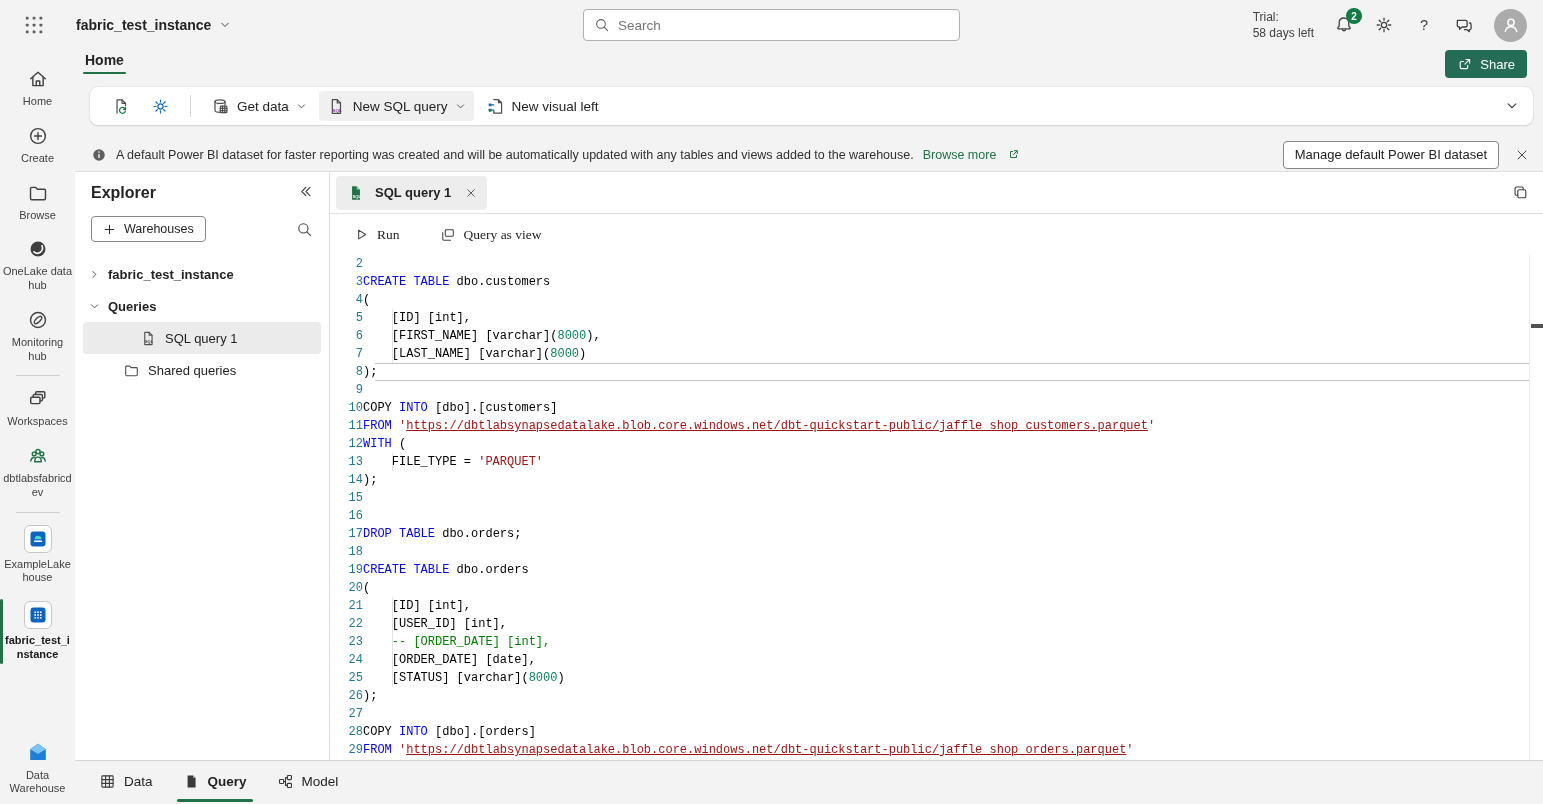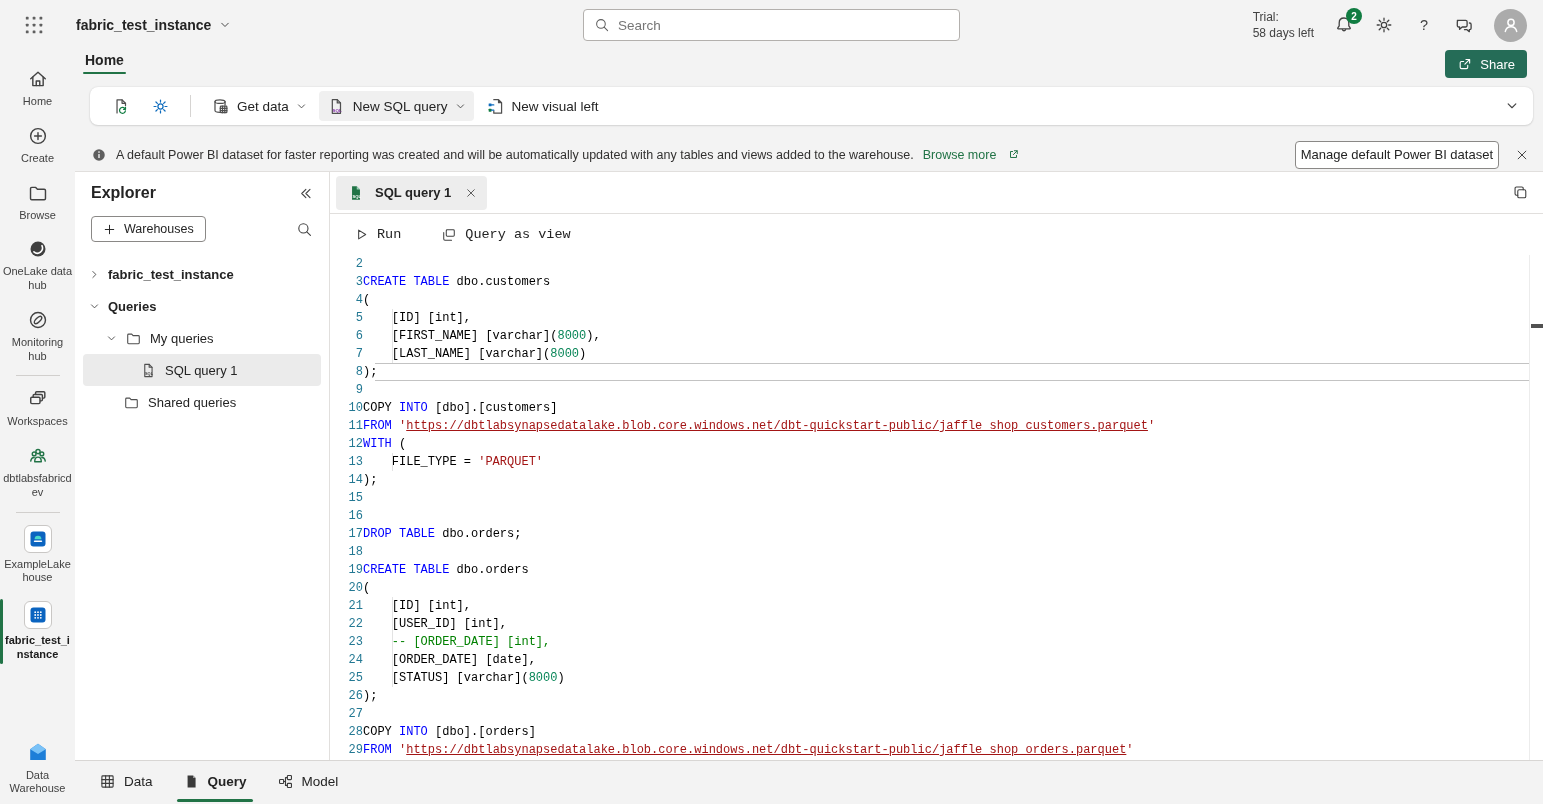--- a/index.html
+++ b/index.html
@@ -55,27 +55,27 @@
   .cmd-btn.pill { background:#f0f0f0; }
   .cmd-divider { width:1px; height:22px; background:#d6d4d2; margin:0 8px; }
   .cmd-collapse { margin-left:auto; width:14px; height:14px; color:#424242; cursor:pointer; }
 
   
   .banner { height:33px; display:flex; align-items:center; gap:9px; padding:0 14px 0 16px; font-size:12.5px; color:#323130; }
   .banner .info { width:16px; height:16px; }
   .banner a { color:var(--accent,#217346); text-decoration:none; cursor:pointer; }
   .banner .ext { width:13px; height:13px; color:var(--accent,#217346); margin-left:2px; }
   .banner-right { margin-left:auto; display:flex; align-items:center; gap:16px; }
-  .manage-btn { height:28px; background:#fff; border:1px solid #8a8886; border-radius:4px; padding:0 5px; font-size:13px; font-family:inherit; color:#242424; cursor:pointer; }
+  .manage-btn { height:28px; background:#fff; border:1px solid #8a8886; border-radius:4px; padding:0 11px; font-size:13px; font-family:inherit; color:#242424; cursor:pointer; }
   .banner-close { width:14px; height:14px; color:#424242; cursor:pointer; }
 
   
   .content { flex:1; display:flex; background:#fff; border-top:1px solid #e1dfdd; min-height:0; }
   .explorer { width:255px; border-right:1px solid #e1dfdd; display:flex; flex-direction:column; padding-top:12px; }
-  .exp-head { display:flex; align-items:center; padding:0 16px;gap:36px; }
+  .exp-head { display:flex; align-items:flex-start; padding:0 16px;gap:36px; }
   .exp-title { font-size:16px; font-weight:700; color:#242424; }
   .exp-collapse { margin-left:auto; width:15px; height:15px; color:#424242; cursor:pointer; }
   .exp-tools { display:flex; align-items:center; padding:0 16px; margin-top:14px; }
   .wh-btn { display:flex; align-items:center; gap:8px; height:26px; border:1px solid #8a8886; background:#fff; border-radius:4px; padding:0 11px; font-size:12.5px; font-family:inherit; color:#242424; cursor:pointer; }
   .wh-btn .ic { width:13px; height:13px; color:#242424; }
   .exp-search { margin-left:auto; width:17px; height:17px; color:#424242; cursor:pointer; }
   .tree { margin-top:16px; }
   .tree-row { height:32px; display:flex; align-items:center; gap:8px; font-size:13px; color:#242424; cursor:pointer; margin:0 8px; border-radius:4px; padding-right:6px; }
   .tree-row .tchev { width:11px; height:11px; color:#424242; }
   .tree-row .ticon { width:17px; height:17px; color:#4f4f4f; }
@@ -84,21 +84,21 @@
 
   
   .editor-pane { flex:1; display:flex; flex-direction:column; min-width:0; }
   .tab-row { height:42px; border-bottom:1px solid #e1dfdd; display:flex; align-items:center; padding:0 14px 0 6px; }
   .qtab { height:34px; background:#ededed; border-radius:4px; display:flex; align-items:center; gap:10px; padding:0 10px 0 11px; cursor:pointer; }
   .qtab .ic { width:18px; height:18px; }
   .qtab-label { font-size:13px; font-weight:600; color:#242424; }
   .qtab .close { width:12px; height:12px; color:#424242; margin-left:4px; }
   .tab-row .copy { margin-left:auto; width:17px; height:17px; color:#424242; cursor:pointer; }
   .run-row { height:41px; display:flex; align-items:center; padding-left:14px; gap:6px; }
-  .run-btn, .save-btn { display:flex; align-items:center; gap:8px; height:30px; padding:0 10px; border:none; background:transparent; font-size:13.5px; font-family:Liberation Mono, monospace; color:#242424; border-radius:4px; cursor:pointer; }
+  .run-btn, .save-btn { display:flex; align-items:center; gap:8px; height:30px; padding:0 10px; border:none; background:transparent; font-size:13.5px; font-family:Liberation Serif, serif; color:#242424; border-radius:4px; cursor:pointer; }
   .run-btn .ic { width:15px; height:15px; color:#424242; }
   .save-btn .ic { width:16px; height:16px; color:#424242; }
   .save-btn { margin-left:14px; }
 
   .editor { flex:1; position:relative; overflow:hidden; font-family:"Liberation Mono","DejaVu Sans Mono",monospace; font-size:12px; background:#fff; }
   .code-row { position:relative; display:flex; height:18px; line-height:18px; white-space:pre; }
   .code-row .ln { width:33px; text-align:right; color:#237893; flex:none; user-select:none; }
   .code-row .code { color:#000; }
   .code-row.guide .code { position:relative; }
   .code-row.guide .code::before { content:""; position:absolute; left:29px; top:0; bottom:0; border-left:1px solid #e3e3e3; }
@@ -454,33 +454,20 @@
             </span>
             <span class="bold">fabric_test_instance</span>
           </div>
           <div class="tree-row" style="padding-left: 6px;">
             <span class="ic tchev">
               <svg viewBox="0 0 20 20" width="100%" height="100%" fill="none" stroke="currentColor" stroke-width="1.3" stroke-linecap="round" stroke-linejoin="round">
                 <path d="M4.5 7 10 12.5 15.5 7" stroke-width="1.6"></path>
               </svg>
             </span>
             <span class="bold">Queries</span>
-          </div>
-          <div class="tree-row" style="padding-left: 23px;">
-            <span class="ic tchev">
-              <svg viewBox="0 0 20 20" width="100%" height="100%" fill="none" stroke="currentColor" stroke-width="1.3" stroke-linecap="round" stroke-linejoin="round">
-                <path d="M4.5 7 10 12.5 15.5 7" stroke-width="1.6"></path>
-              </svg>
-            </span>
-            <span class="ic ticon">
-              <svg viewBox="0 0 20 20" width="100%" height="100%" fill="none" stroke="currentColor" stroke-width="1.3" stroke-linecap="round" stroke-linejoin="round">
-                <path d="M3.2 6c0-.6.5-1.1 1.1-1.1h3.6l1.6 1.7h6.2c.6 0 1.1.5 1.1 1.1V15c0 .6-.5 1.1-1.1 1.1H4.3c-.6 0-1.1-.5-1.1-1.1z"></path>
-              </svg>
-            </span>
-            <span>My queries</span>
           </div>
           <div class="tree-row selected" style="padding-left: 57px;">
             <span class="ic ticon">
               <svg viewBox="0 0 20 20" width="100%" height="100%" fill="none" stroke="currentColor" stroke-width="1.3" stroke-linecap="round" stroke-linejoin="round">
                 <path d="M5.6 2.8h5.2l3.4 3.4v11H5.6z"></path>
                 <path d="M10.8 2.8v3.4h3.4"></path>
                 <text x="5.9" y="15.6" font-size="4.6" font-weight="bold" fill="#424242" stroke="none" font-family="Liberation Sans,sans-serif">SQL</text>
               </svg>
             </span>
             <span>SQL query 1</span>

